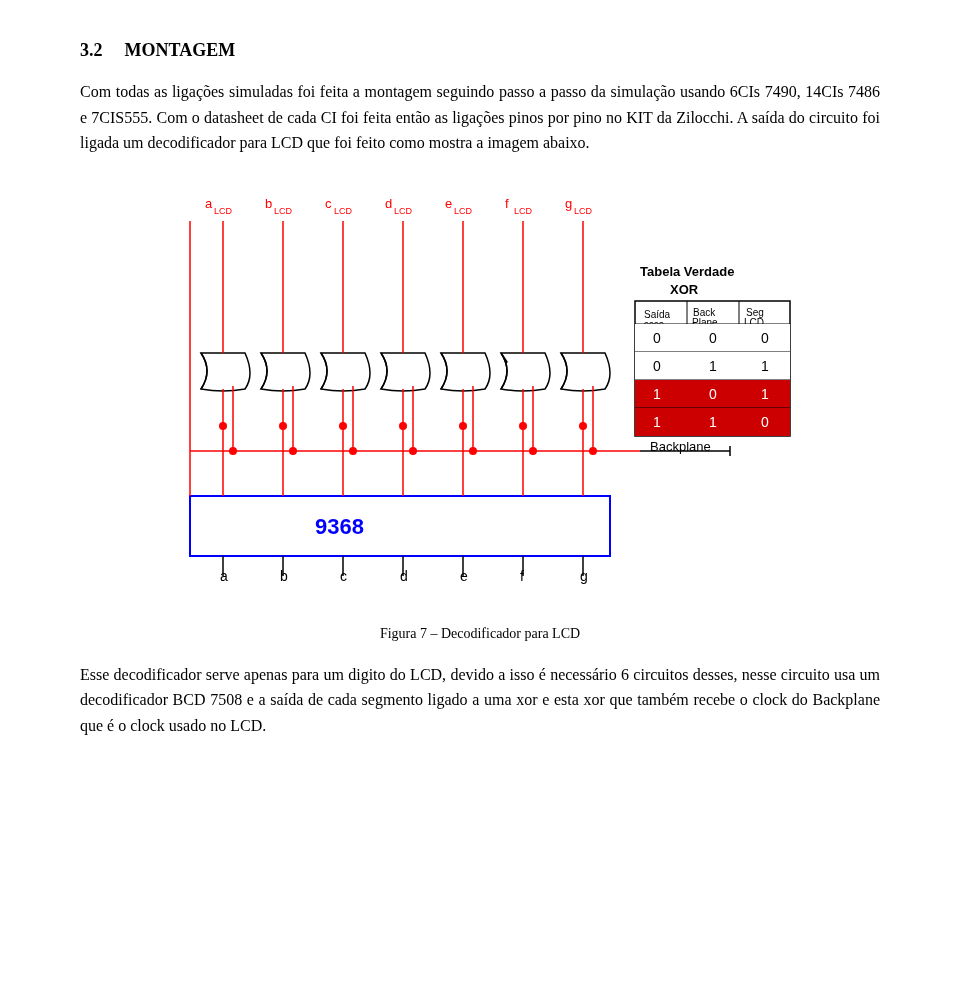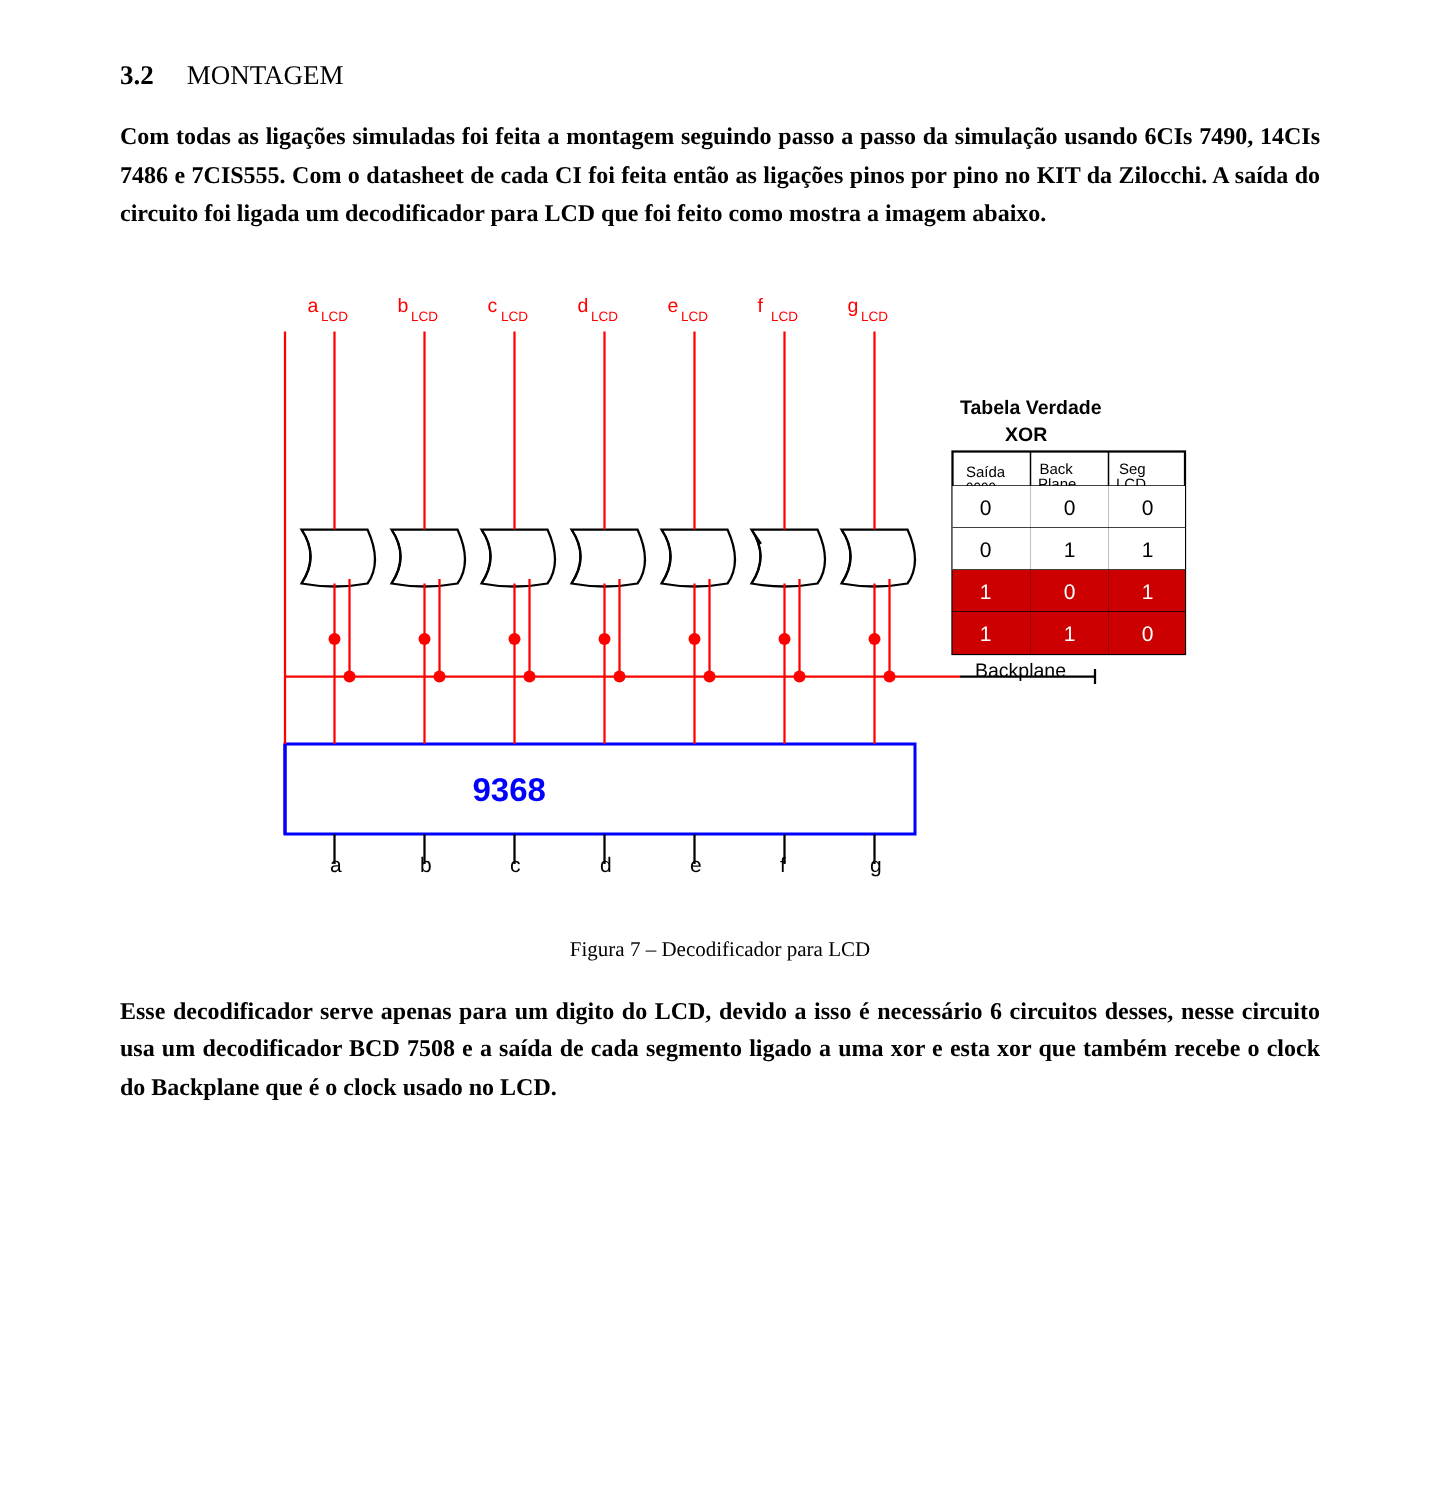--- a/index.html
+++ b/index.html
@@ -9,21 +9,20 @@
       font-size: 16px;
       color: #000;
       width: 960px;
       min-height: 992px;
       padding: 40px 80px;
     }
     .paragraph {
       text-align: justify;
       line-height: 1.6;
       margin-bottom: 14px;
-      font-weight: bold;
     }
     .figure-container {
       display: flex;
       flex-direction: column;
       align-items: center;
       margin: 30px 0 20px 0;
     }
     .figure-caption {
       font-size: 14px;
       margin-top: 10px;
@@ -35,21 +34,21 @@
       justify-content: center;
     }
   </style>
 </head>
 <body>
 
 
 
 <div>
   <span style="font-weight:bold;font-size:18px;margin-right:18px;">3.2</span>
-  <span style="font-weight:normal;font-size:18px;">MONTAGEM</span>
+  <span style="font-weight:bold;font-size:18px;">MONTAGEM</span>
 </div>
 
 <br>
 
 <p class="paragraph">Com todas as ligações simuladas foi feita a montagem seguindo passo a passo da simulação usando 6CIs 7490, 14CIs 7486 e 7CIS555. Com o datasheet de cada CI foi feita então as ligações pinos por pino no KIT da Zilocchi. A saída do circuito foi ligada um decodificador para LCD que foi feito como mostra a imagem abaixo.</p>
 
 <div class="figure-container">
   <div class="circuit-svg-wrapper">
     <svg width="700" height="430" viewBox="0 0 700 430">
 

